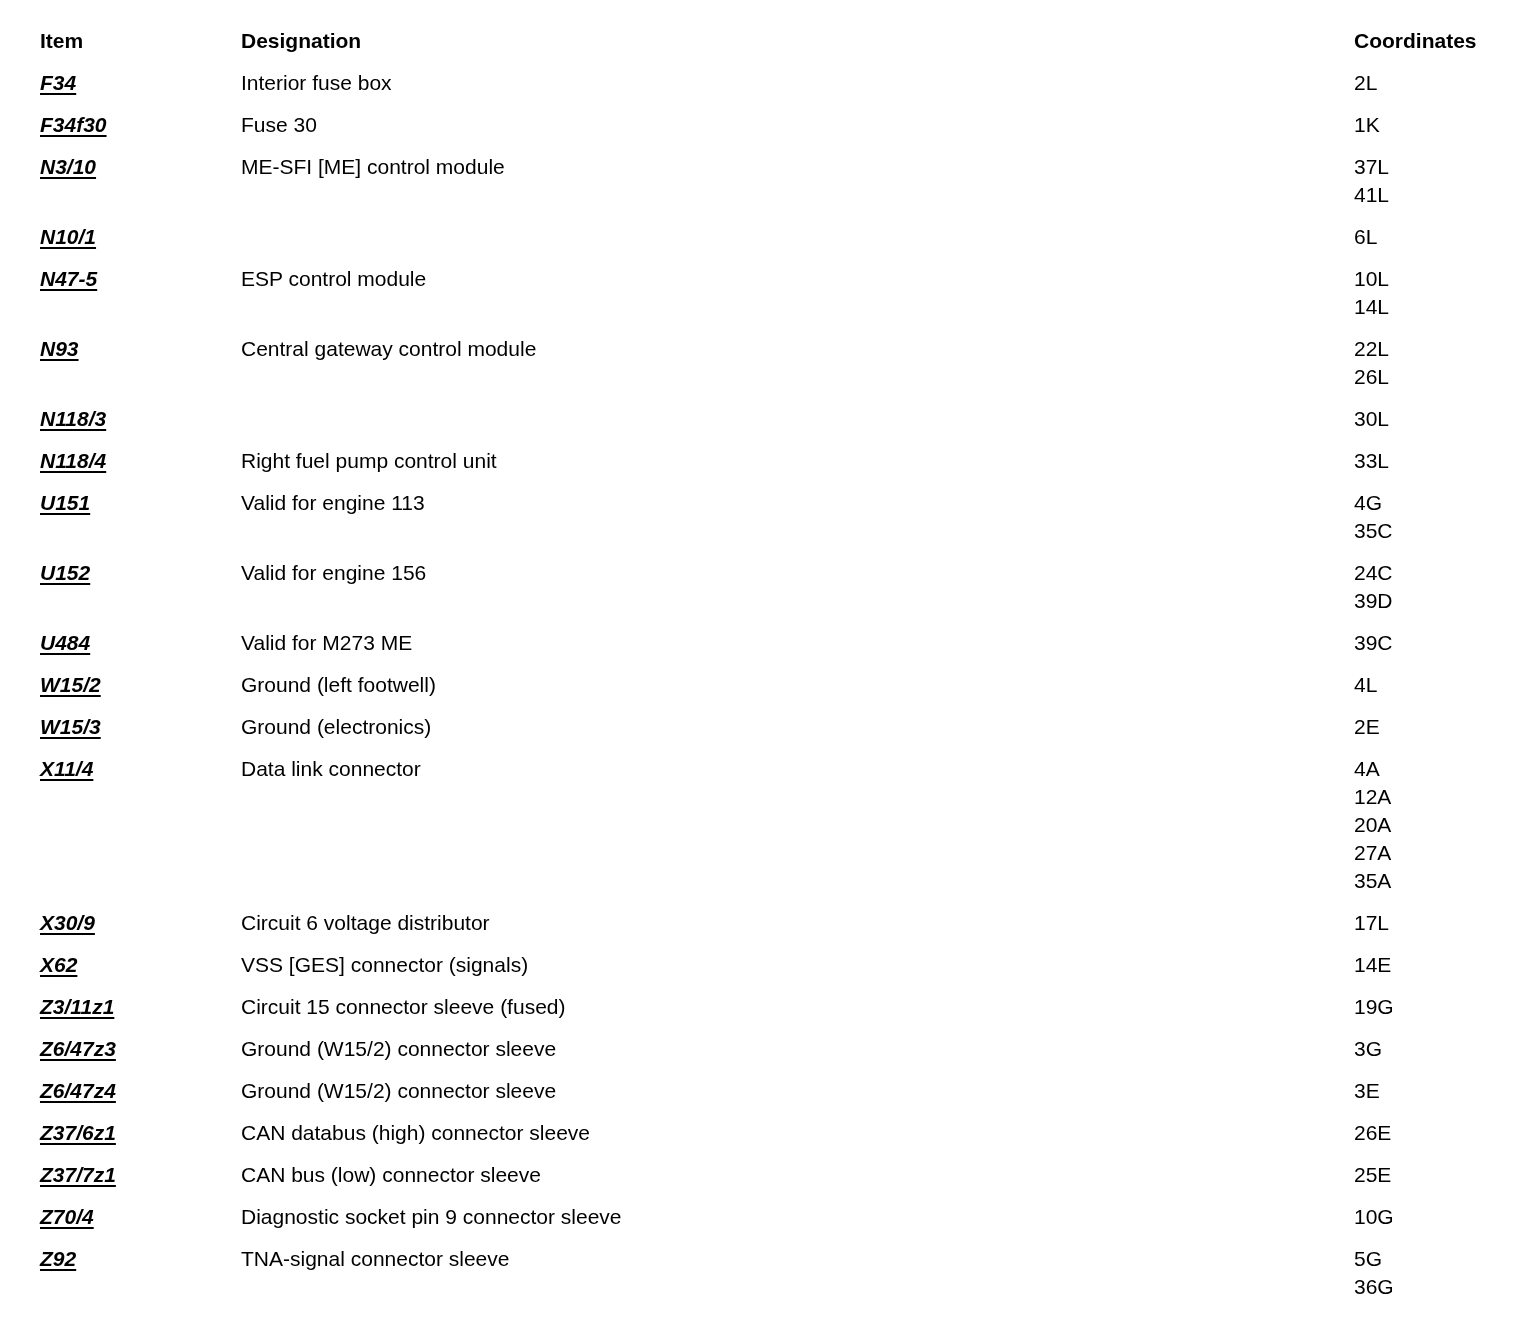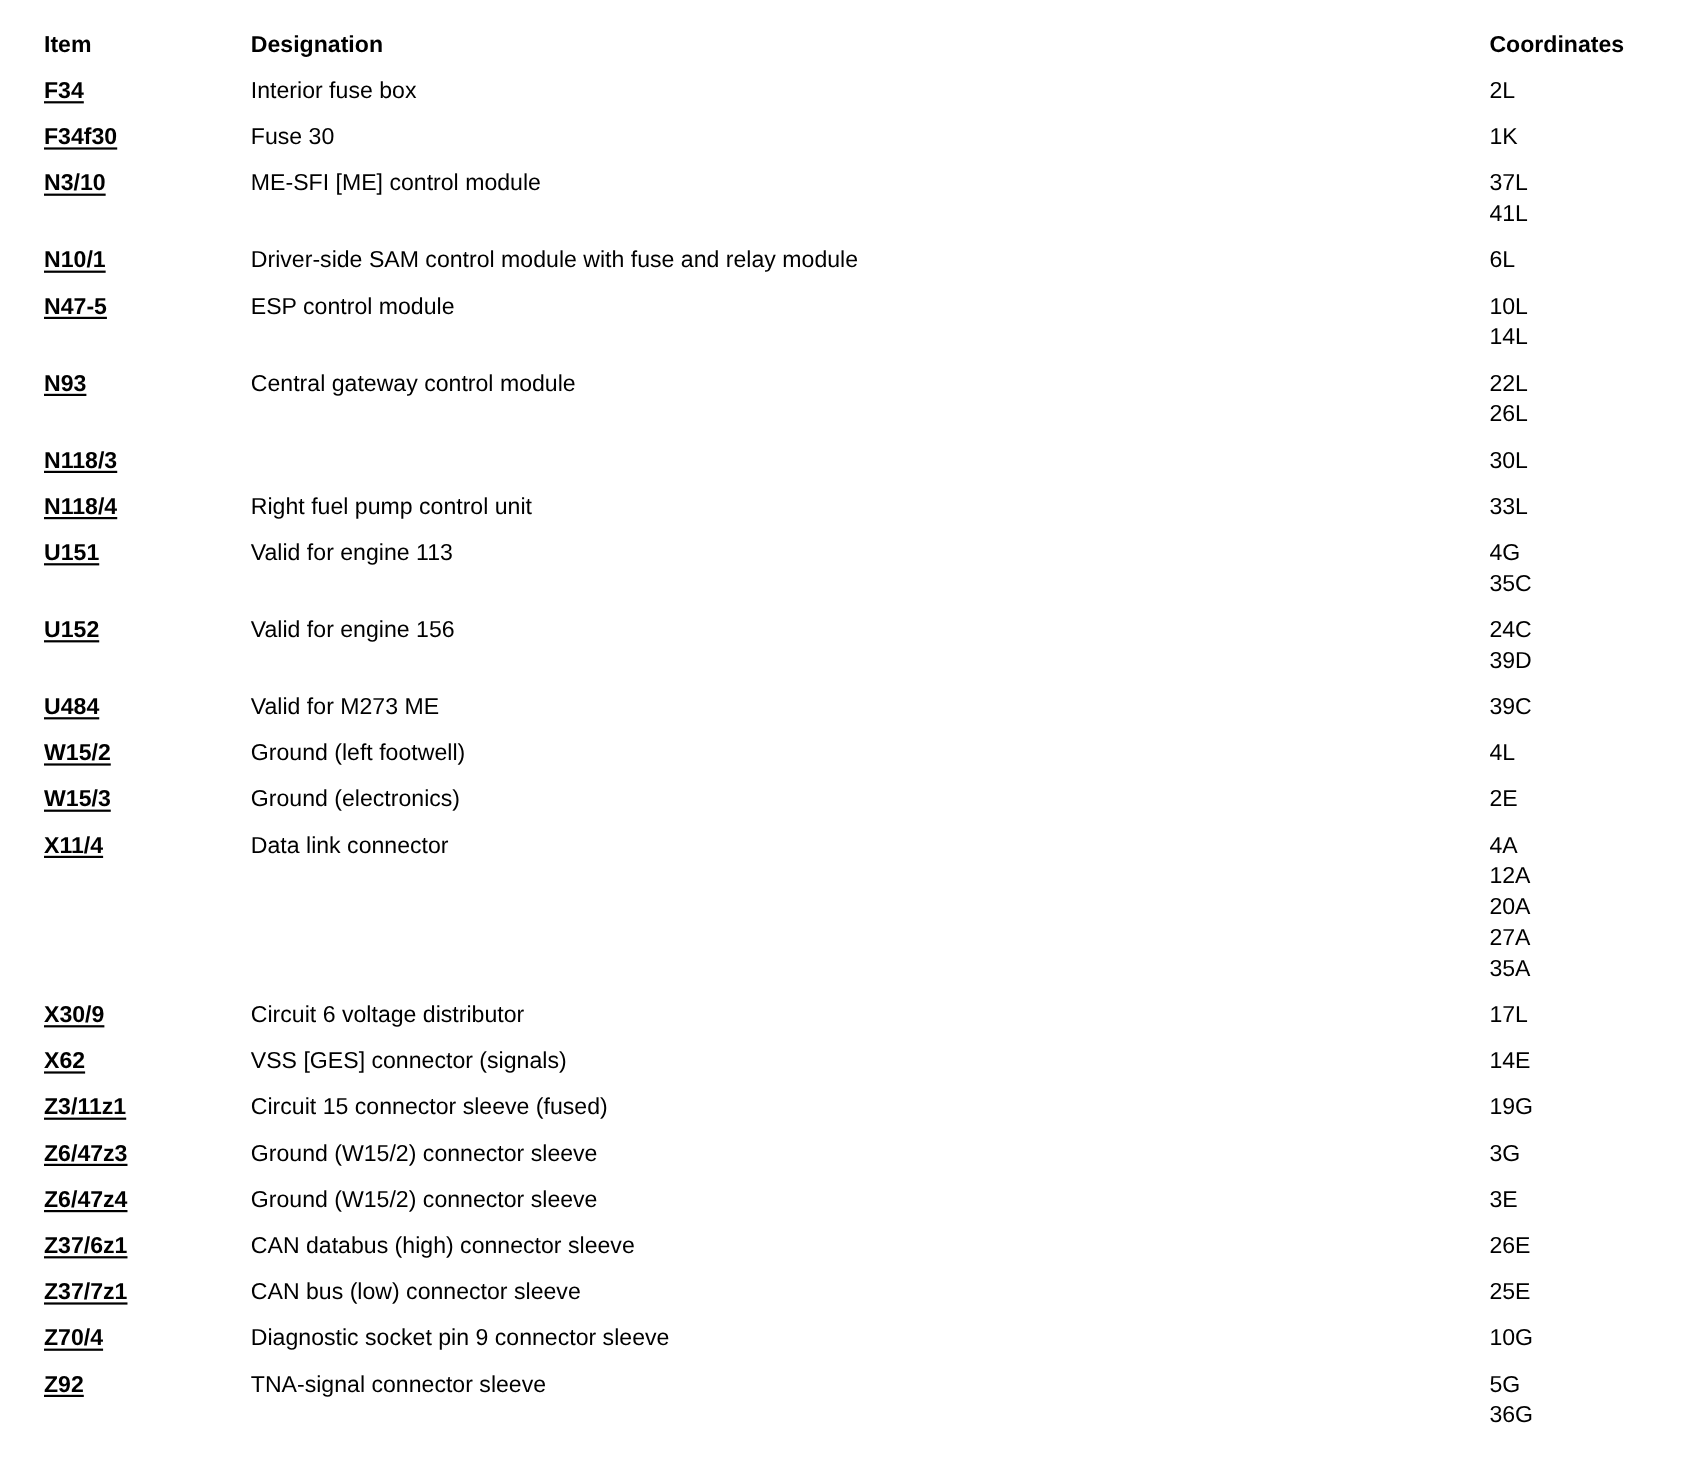--- a/index.html
+++ b/index.html
@@ -27,32 +27,34 @@
     align-items: start;
   }
   .header-cell {
     font-weight: bold;
   }
   .col-item {
     grid-column: 1;
   }
   .col-designation {
     grid-column: 2;
+    margin-left: 13px;
   }
   .col-coordinates {
     grid-column: 3;
   }
   .item-link {
     font-weight: bold;
     color: #000000;
     text-decoration: underline;
     text-decoration-thickness: 2px;
     text-underline-offset: 3px;
     cursor: pointer;
     justify-self: start;
+    font-style: italic;
   }
 </style>
 </head>
 <body>
 
 <div class="page">
   <div class="row">
     <div class="col-item header-cell">Item</div>
     <div class="col-designation header-cell">Designation</div>
     <div class="col-coordinates header-cell">Coordinates</div>
@@ -75,21 +77,20 @@
       <div class="row">
         <a class="col-item item-link">N3/10</a>
         <div class="col-designation">ME-SFI [ME] control module</div>
         <div class="col-coordinates">
           <div>37L</div>
           <div>41L</div>
         </div>
       </div>
       <div class="row">
         <a class="col-item item-link">N10/1</a>
-        <div class="col-designation">Driver-side SAM control module with fuse and relay module</div>
         <div class="col-coordinates">
           <div>6L</div>
         </div>
       </div>
       <div class="row">
         <a class="col-item item-link">N47-5</a>
         <div class="col-designation">ESP control module</div>
         <div class="col-coordinates">
           <div>10L</div>
           <div>14L</div>

